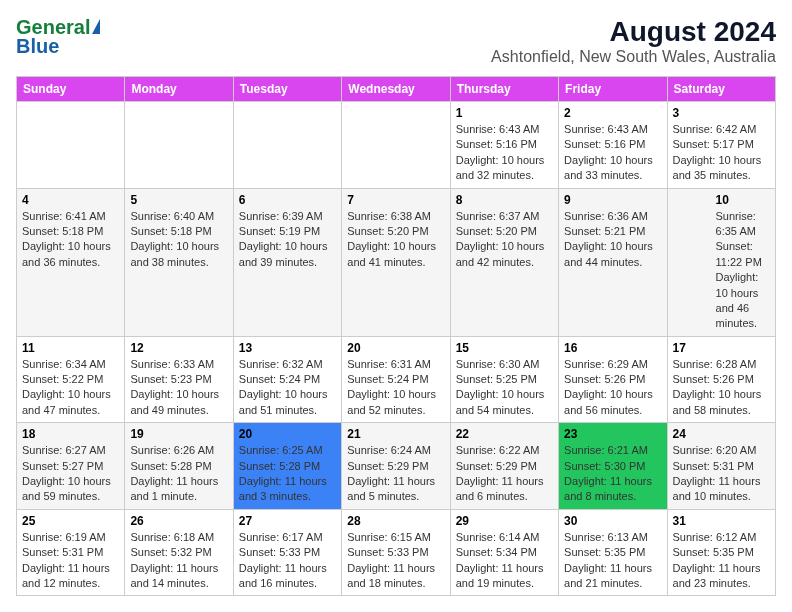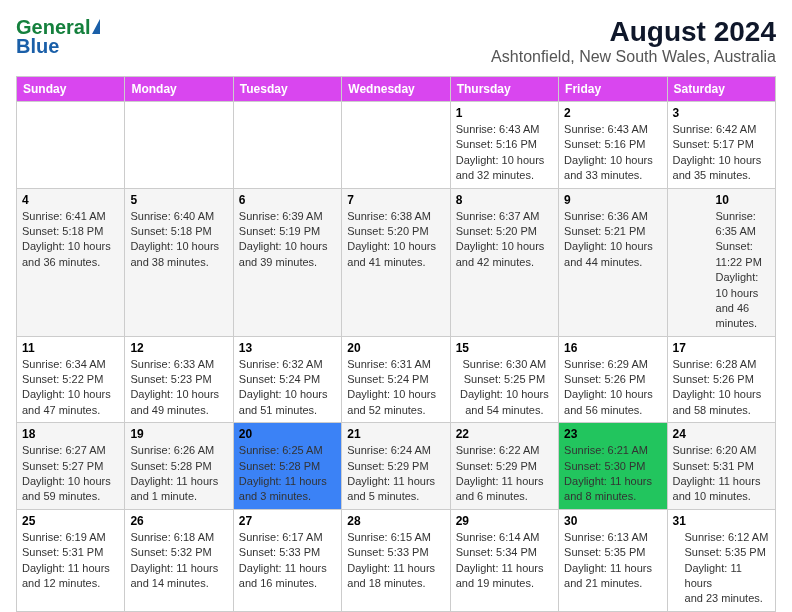--- a/index.html
+++ b/index.html
@@ -197,21 +197,21 @@
         </td>
         <td>
           <div class="day-num">20</div>
           <div class="day-info" style="white-space: pre-line;">Sunrise: 6:31 AM
 Sunset: 5:24 PM
 Daylight: 10 hours
 and 52 minutes.</div>
         </td>
         <td>
           <div class="day-num">15</div>
-          <div class="day-info" style="white-space: pre-line; text-align: center;">Sunrise: 6:30 AM
+          <div class="day-info" style="white-space: pre-line;">Sunrise: 6:30 AM
 Sunset: 5:25 PM
 Daylight: 10 hours
 and 54 minutes.</div>
         </td>
         <td>
           <div class="day-num">16</div>
           <div class="day-info" style="white-space: pre-line;">Sunrise: 6:29 AM
 Sunset: 5:26 PM
 Daylight: 10 hours
 and 56 minutes.</div>
@@ -313,20 +313,20 @@
         </td>
         <td>
           <div class="day-num">30</div>
           <div class="day-info" style="white-space: pre-line;">Sunrise: 6:13 AM
 Sunset: 5:35 PM
 Daylight: 11 hours
 and 21 minutes.</div>
         </td>
         <td>
           <div class="day-num">31</div>
-          <div class="day-info" style="white-space: pre-line; margin-left: 12px;">Sunrise: 6:12 AM
+          <div class="day-info" style="white-space: pre-line;">Sunrise: 6:12 AM
 Sunset: 5:35 PM
 Daylight: 11 hours
 and 23 minutes.</div>
         </td>
       </tr>
     </tbody>
 </table>
 
 </body></html>

